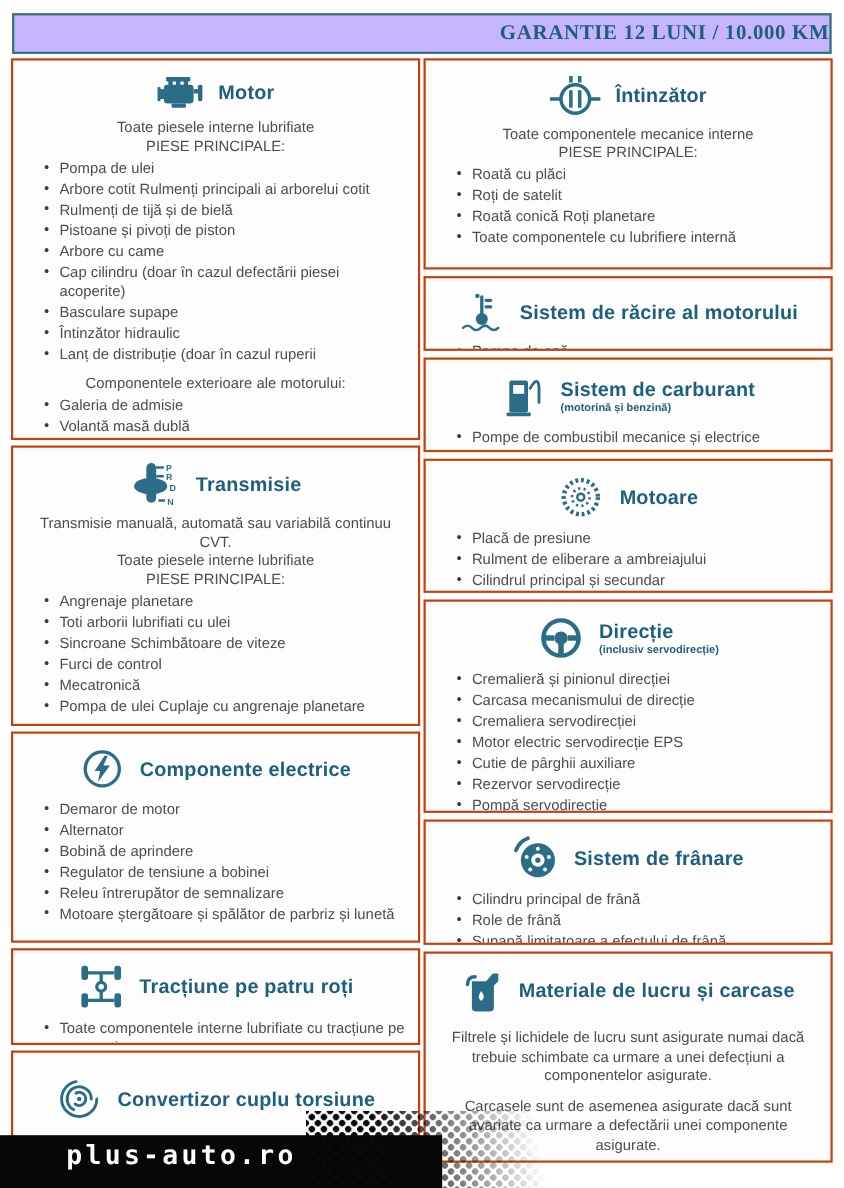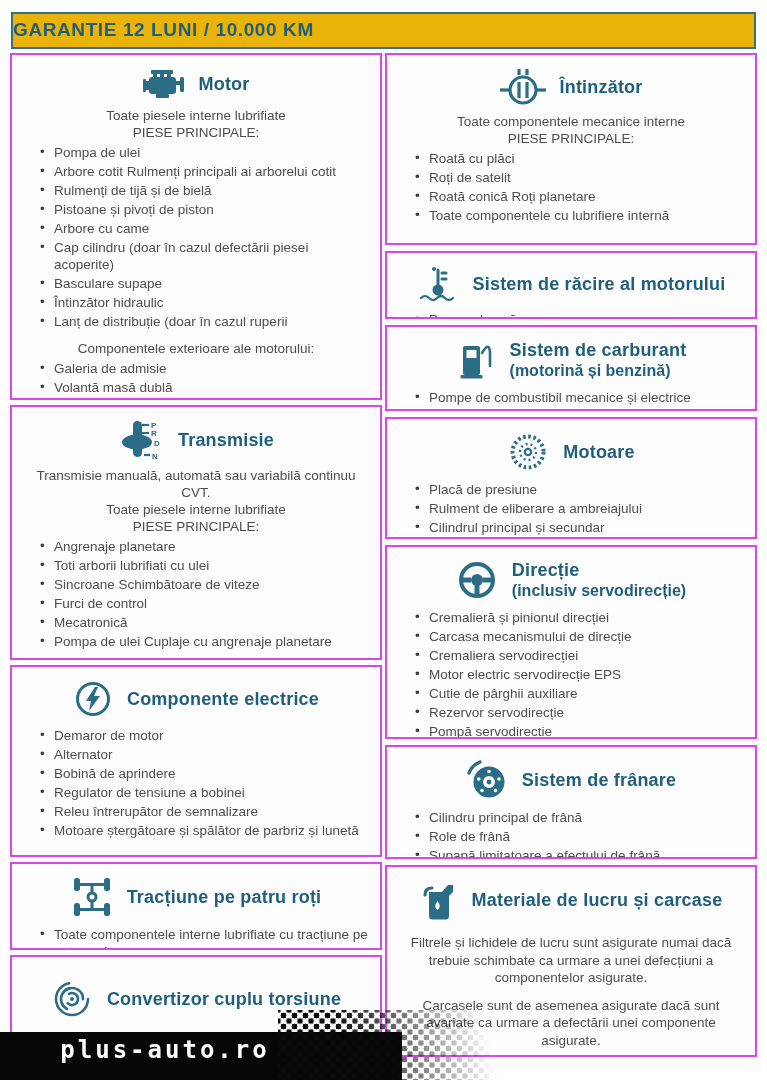--- a/index.html
+++ b/index.html
@@ -3,43 +3,43 @@
 <meta charset="utf-8">
 <style>
   * { margin:0; padding:0; box-sizing:border-box; }
   html,body { background:#ffffff; }
   .page {
     position:relative; width:767px; height:1080px; overflow:hidden;
     background:#ffffff; font-family:"Liberation Sans", sans-serif;
   }
   .inner { padding:12px 10px 0 10px; }
   .title-box {
-    border:2px solid #34717f; background:#eab308;
-    text-align:left; padding:5px 0 6px; margin:0 1px 4px 1px;
+    border:2px solid #34717f; background:#c4b5fd;
+    text-align:right; padding:5px 0 6px; margin:0 1px 4px 1px;font-family:Liberation Serif, serif;
   }
   .title-box .t { color:#235e78; font-weight:bold; font-size:19px; letter-spacing:.6px; }
   .cols { display:flex; gap:3px; margin-top:0; }
   .col { display:flex; flex-direction:column; width:373px; }
   .col.left  { gap:5px; }
   .col.right { gap:6px; }
-  .box { border:2px solid #d946ef; background:#fdfdfd; padding:5px 8px; overflow:hidden; }
+  .box { border:2px solid #c2410c; background:#fdfdfd; padding:5px 8px; overflow:hidden; }
   
   .sec-motor{height:347px} .sec-transmisie{height:255px} .sec-electrice{height:192px}
   .sec-tractiune{height:88px} .sec-convertizor{height:118px}
   .sec-diferential{height:192px} .sec-racire{height:68px} .sec-carburant{height:86px}
   .sec-ambreiaj{height:122px} .sec-directie{height:194px} .sec-franare{height:114px}
   .sec-materiale{height:192px}
   .sec-convertizor .sec-header{ padding-top:16px; }
 
   .sec-header { display:flex; align-items:center; justify-content:center; gap:14px; padding:7px 0 5px; }
   .icon { display:flex; align-items:center; }
   .icon svg { display:block; }
   .titles { display:flex; flex-direction:column; align-items:flex-start; }
   .sec-title { color:#1e5f7e; font-weight:bold; font-size:18px; letter-spacing:.2px; }
-  .sec-subtitle { color:#1e5f7e; font-weight:bold; font-size:16px; margin-top:1px; }
+  .sec-subtitle { color:#1e5f7e; font-weight:bold; font-size:10px; margin-top:1px; }
 
   .intro { margin:1px 0 2px; }
   .intro div { text-align:center; color:#4d4d4d; font-size:13.5px; line-height:1.26; }
   ul.bullets { list-style:none; margin:3px 0 0 0; padding-left:20px; }
   ul.bullets li {
     position:relative; padding-left:14px; color:#4d4d4d;
     font-size:13.5px; line-height:1.26; margin-bottom:2px;
   }
   ul.bullets li::before { content:"\2022"; position:absolute; left:0; top:-1px; color:#3c3c3c; }
   .bullets + .intro { margin-top:10px; }

